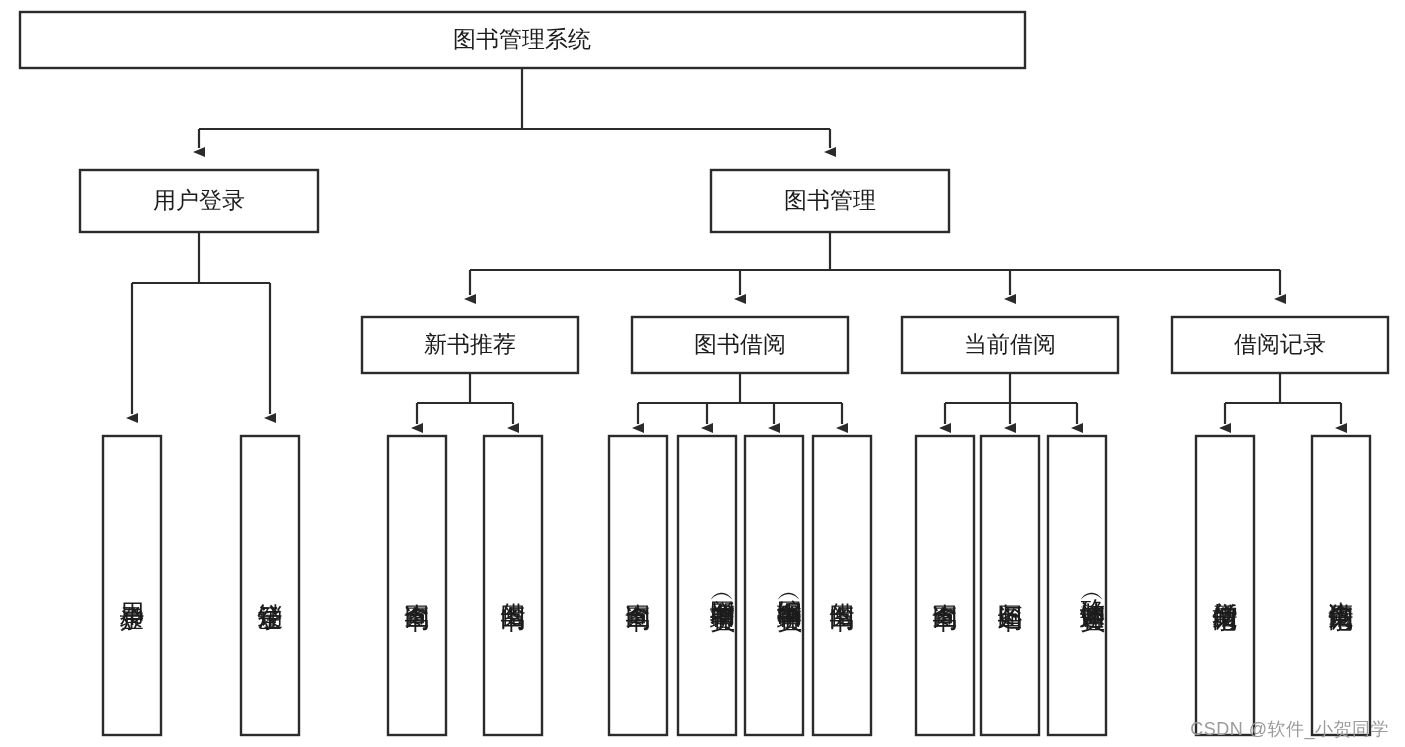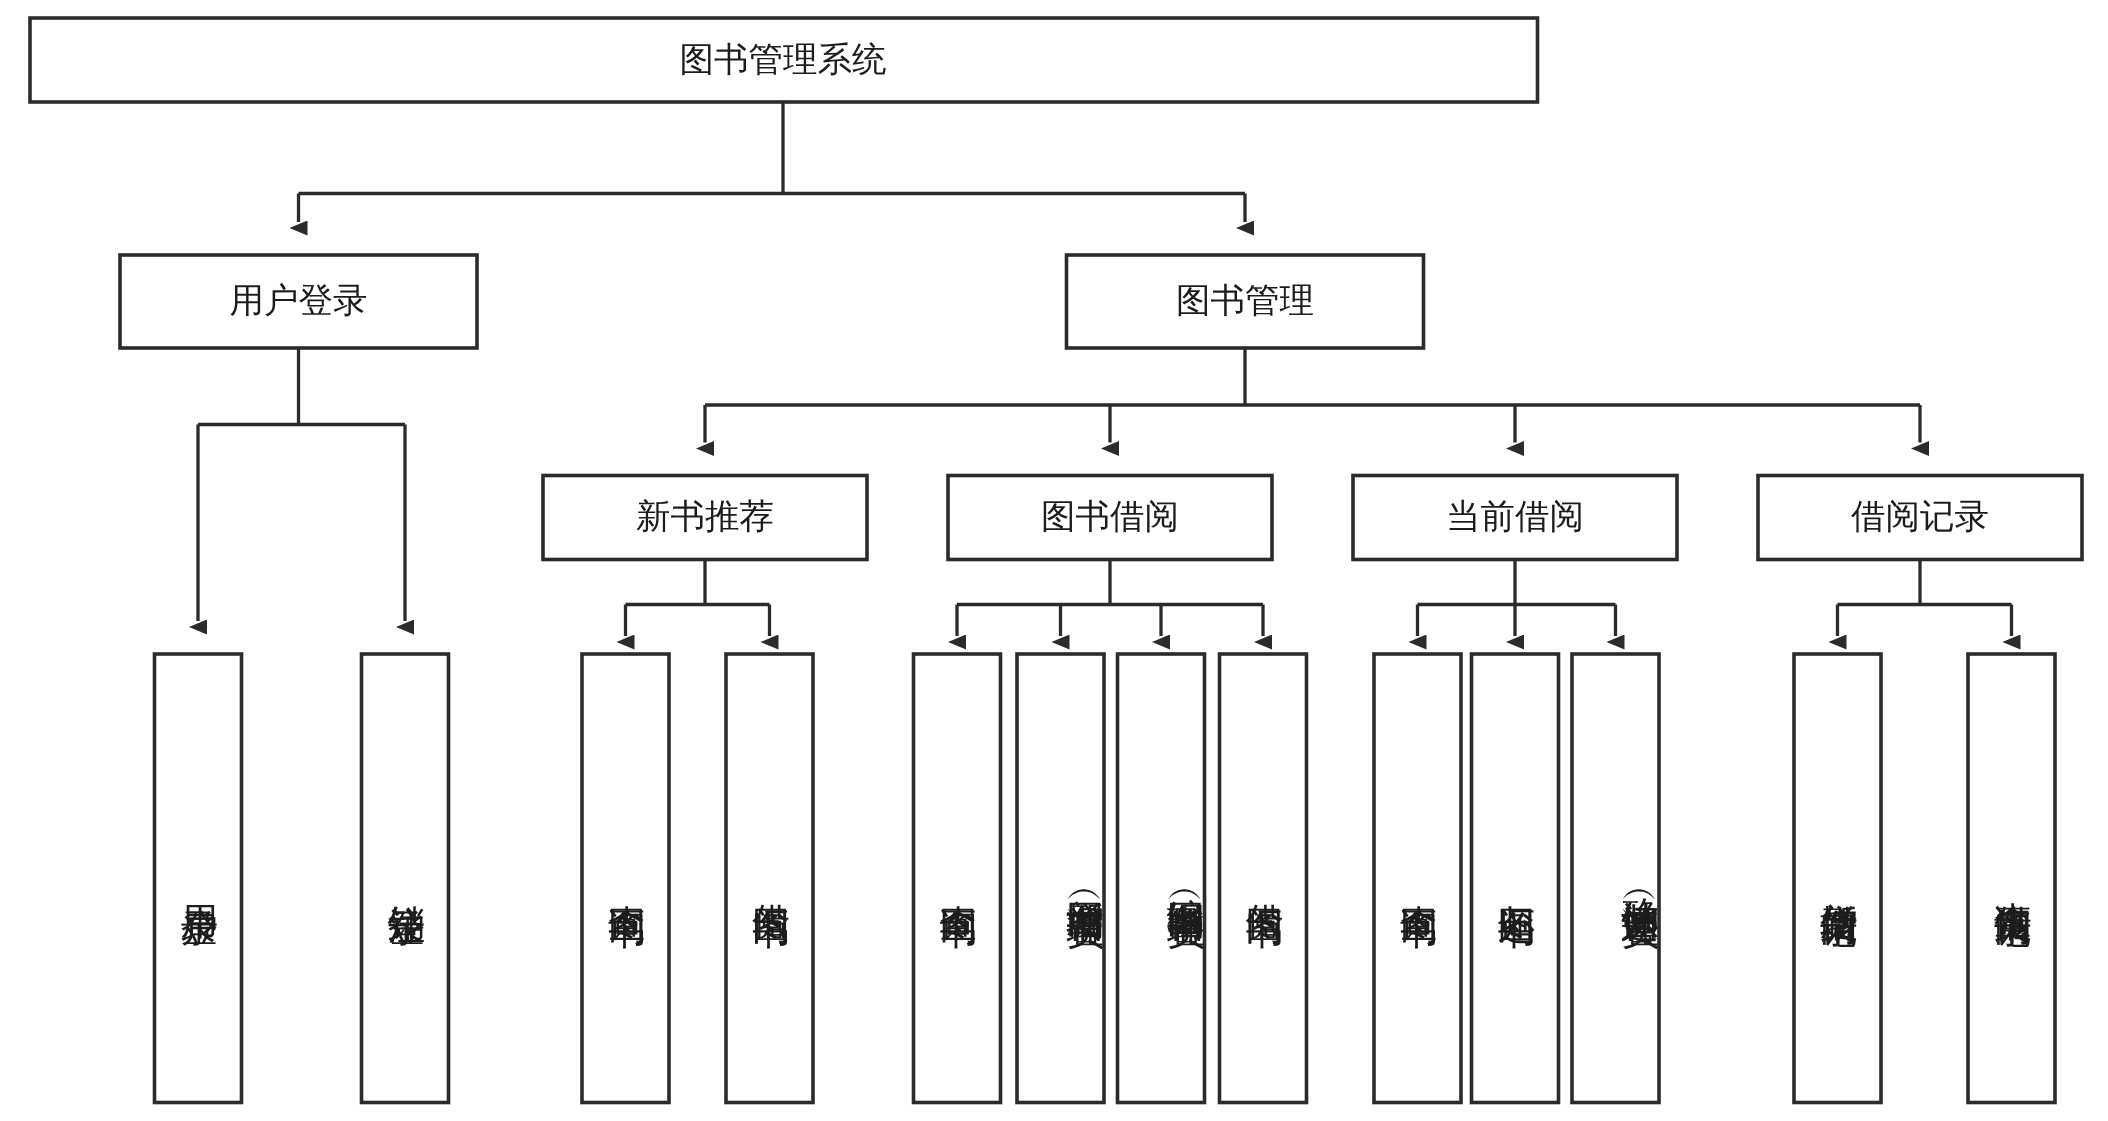--- a/index.html
+++ b/index.html
@@ -189,14 +189,15 @@
   <div class="leaf-label" style="left:745px; top:440px; width:58px; height:291px; align-items:flex-start;">编辑图书（管理员）</div>
   <div class="leaf-label" style="left:813px; top:436px; width:58px; height:299px;">借阅图书</div>
 
   <div class="leaf-label" style="left:916px; top:436px; width:58px; height:299px;">查询图书</div>
   <div class="leaf-label" style="left:981px; top:436px; width:58px; height:299px;">归还图书</div>
   <div class="leaf-label" style="left:1048px; top:440px; width:58px; height:291px; align-items:flex-start;">确认归还（管理员）</div>
 
   <div class="leaf-label" style="left:1196px; top:436px; width:58px; height:299px;">新增借阅记录</div>
   <div class="leaf-label" style="left:1312px; top:436px; width:58px; height:299px;">查询借阅记录</div>
 
+  <div class="watermark">CSDN @软件_小贺同学</div>
 
 </div>
 
 </body></html>

